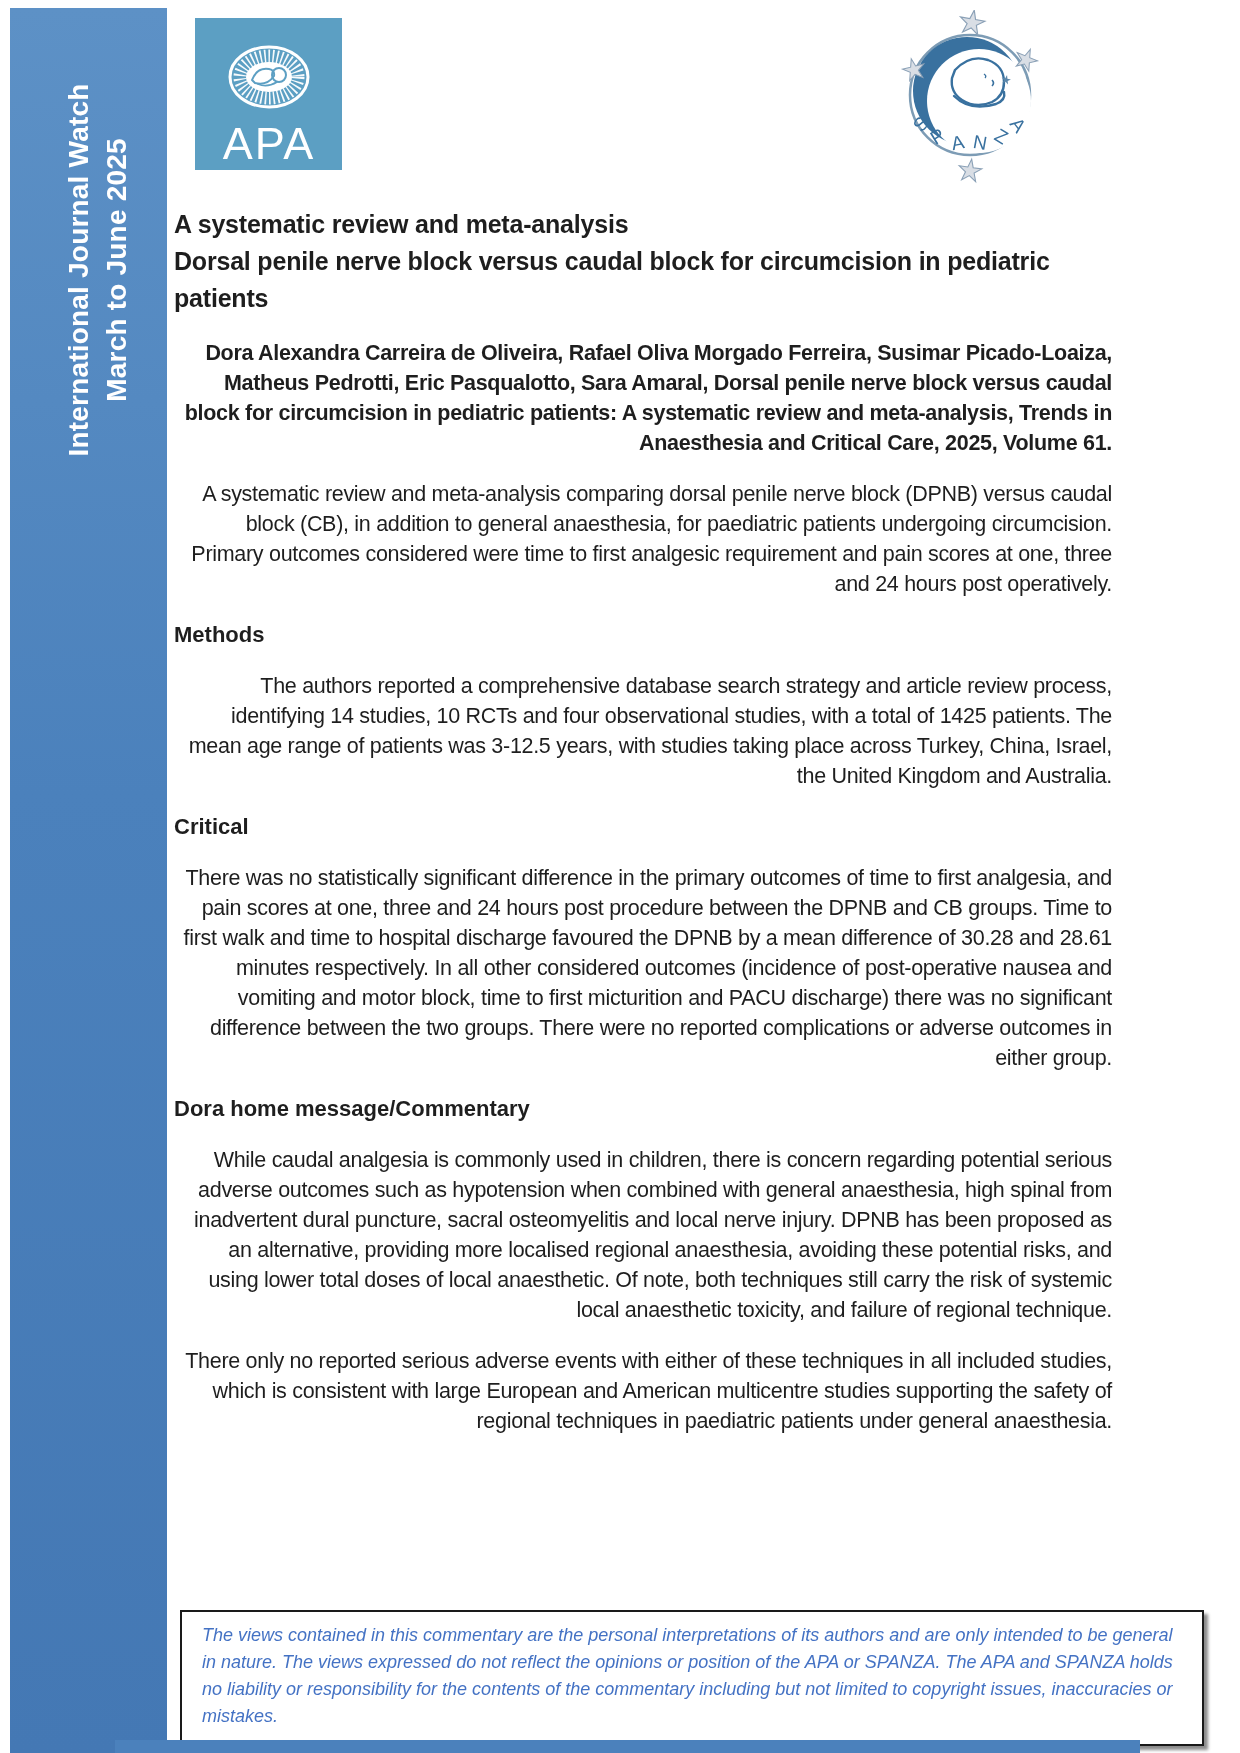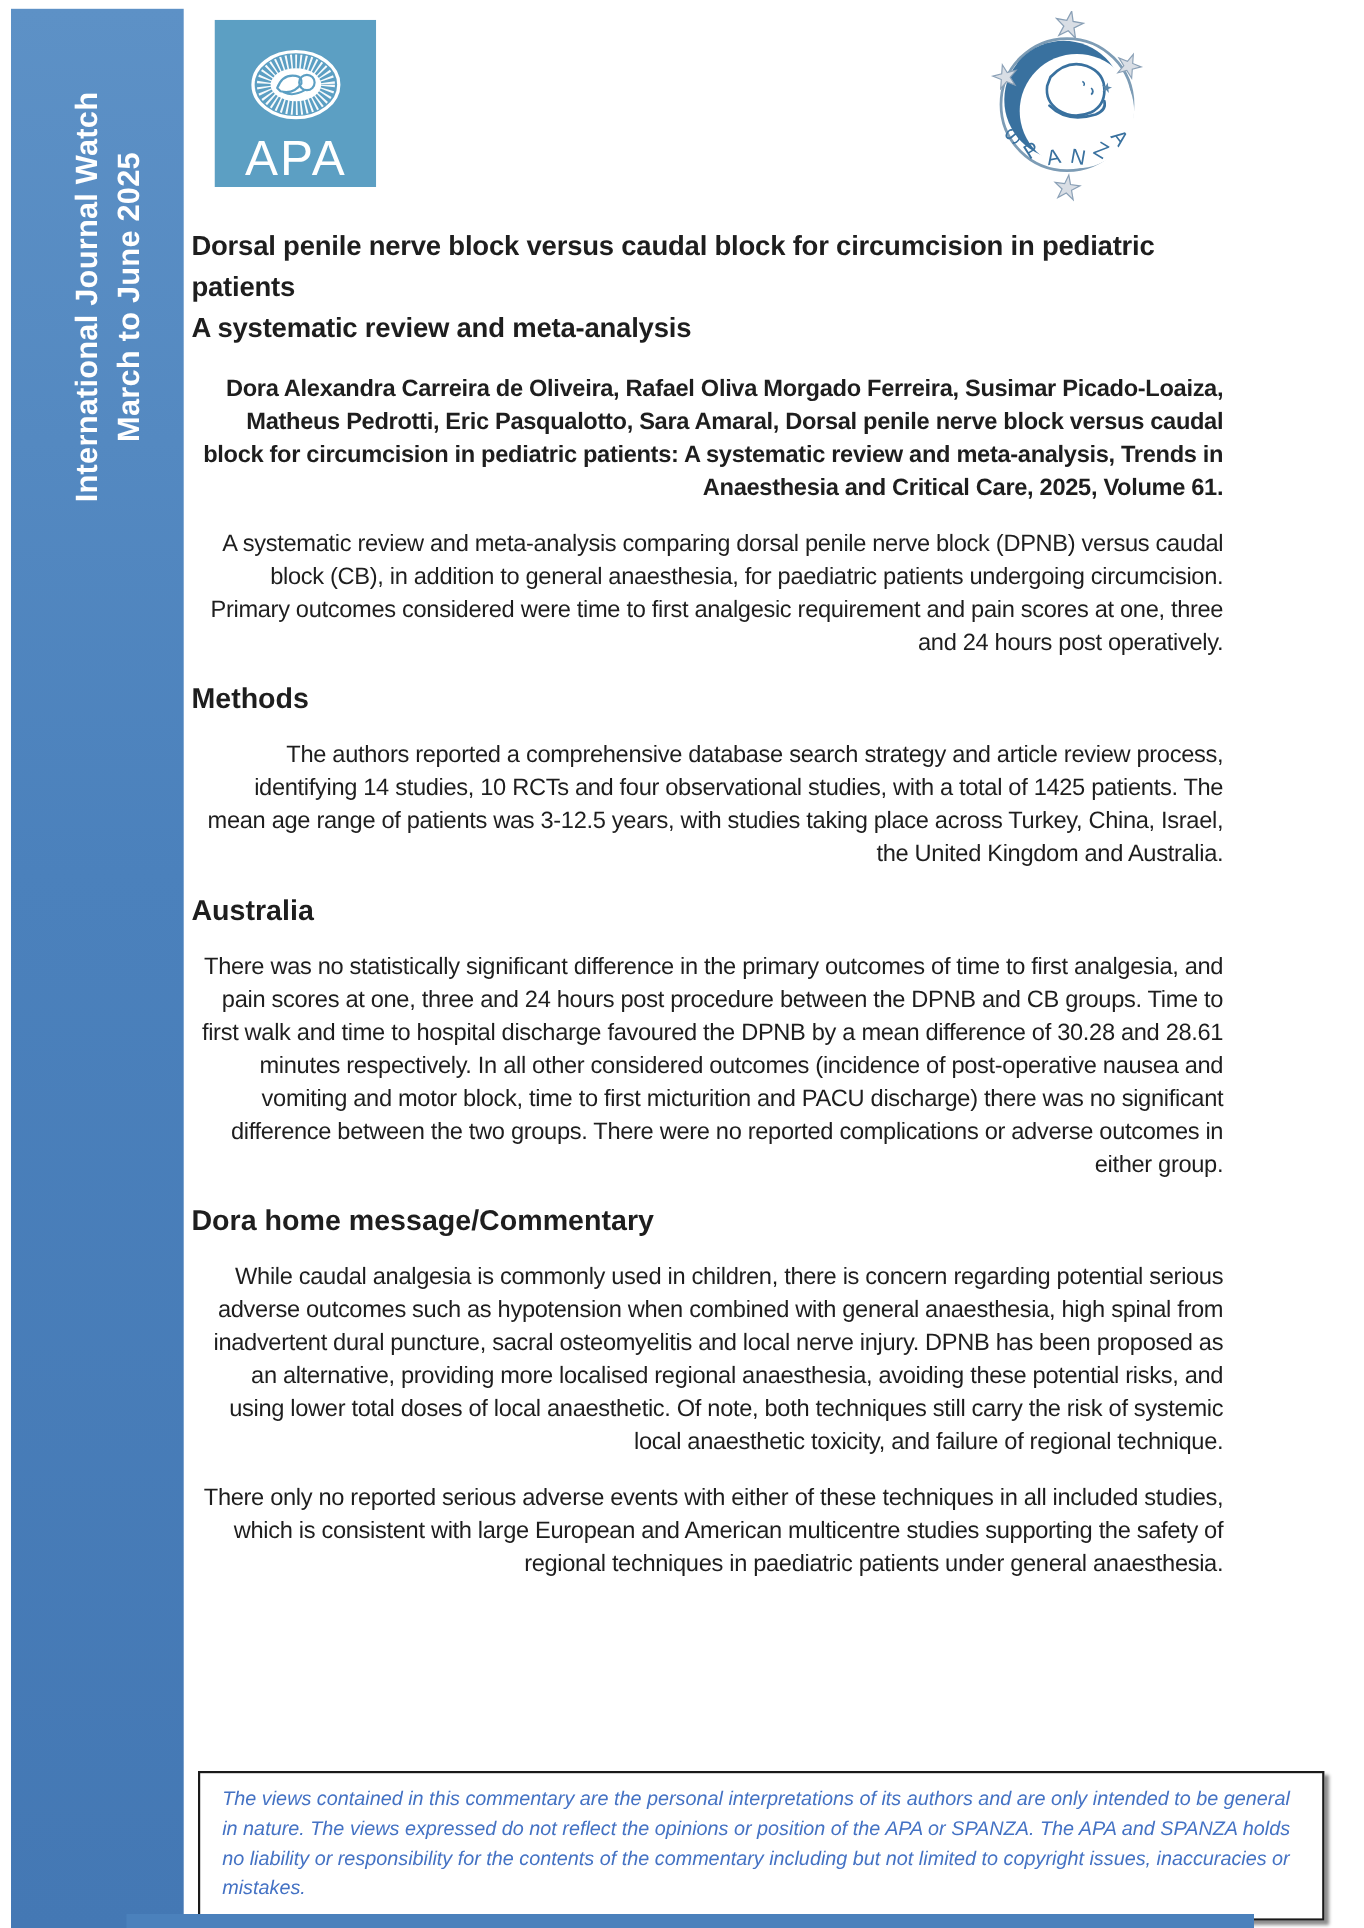--- a/index.html
+++ b/index.html
@@ -21,21 +21,21 @@
   .apa-logo{position:absolute;left:195px;top:18px;width:147px;height:152px;text-align:right;}
 
   
   .spanza-logo{position:absolute;left:900px;top:10px;width:140px;height:176px;}
 
   
   .content{position:absolute;left:174px;top:206px;width:938px;}
   .title{font-size:25px;font-weight:bold;line-height:37px;letter-spacing:-.2px;margin:0;}
   .para{font-size:21.5px;line-height:30px;letter-spacing:-.3px;margin:21px 0 0 0;text-align:right;}
   .bold{font-weight:bold;}
-  .heading{font-size:26px;line-height:30px;font-weight:bold;margin:21px 0 0 0;}
+  .heading{font-size:22px;line-height:30px;font-weight:bold;margin:21px 0 0 0;}
 
   
   .disclaimer{position:absolute;left:180px;top:1610px;width:980px;
               border:2px solid #1a1a1a;background:#ffffff;
               box-shadow:4px 4px 3px rgba(0,0,0,.45);
               padding:10px 20px 14px 20px;
               color:#4472c4;font-style:italic;font-size:18px;line-height:27px;}
   .disclaimer .d-label{margin:0 0 1px 0;}
 </style>
 </head>
@@ -93,32 +93,32 @@
       <use href="#star" transform="translate(126 50) scale(11.5) rotate(22)"></use>
       <use href="#star" transform="translate(14 60) scale(11.5) rotate(-14)"></use>
       <use href="#star" transform="translate(70 161) scale(12) rotate(8)"></use>
     </g>
     <use href="#star" transform="translate(106 70) scale(5) rotate(12)" fill="#5b87aa"></use>
   </svg>
 </div>
 
 <div class="content">
   <div class="title">
+    <div>A systematic review and meta-analysis</div>
     <div>Dorsal penile nerve block versus caudal block for circumcision in pediatric patients</div>
-    <div>A systematic review and meta-analysis</div>
   </div>
 
   <p class="para bold">Dora Alexandra Carreira de Oliveira, Rafael Oliva Morgado Ferreira, Susimar Picado-Loaiza, Matheus Pedrotti, Eric Pasqualotto, Sara Amaral, Dorsal penile nerve block versus caudal block for circumcision in pediatric patients: A systematic review and meta-analysis, Trends in Anaesthesia and Critical Care, 2025, Volume 61.</p>
 
   <p class="para">A systematic review and meta-analysis comparing dorsal penile nerve block (DPNB) versus caudal block (CB), in addition to general anaesthesia, for paediatric patients undergoing circumcision. Primary outcomes considered were time to first analgesic requirement and pain scores at one, three and 24 hours post operatively.</p>
 
   <p class="heading">Methods</p>
   <p class="para">The authors reported a comprehensive database search strategy and article review process, identifying 14 studies, 10 RCTs and four observational studies, with a total of 1425 patients. The mean age range of patients was 3-12.5 years, with studies taking place across Turkey, China, Israel, the United Kingdom and Australia.</p>
 
-  <p class="heading">Australia</p>
+  <p class="heading">Critical</p>
   <p class="para">There was no statistically significant difference in the primary outcomes of time to first analgesia, and pain scores at one, three and 24 hours post procedure between the DPNB and CB groups. Time to first walk and time to hospital discharge favoured the DPNB by a mean difference of 30.28 and 28.61 minutes respectively. In all other considered outcomes (incidence of post-operative nausea and vomiting and motor block, time to first micturition and PACU discharge) there was no significant difference between the two groups. There were no reported complications or adverse outcomes in either group.</p>
 
   <p class="heading">Dora home message/Commentary</p>
   <p class="para">While caudal analgesia is commonly used in children, there is concern regarding potential serious adverse outcomes such as hypotension when combined with general anaesthesia, high spinal from inadvertent dural puncture, sacral osteomyelitis and local nerve injury. DPNB has been proposed as an alternative, providing more localised regional anaesthesia, avoiding these potential risks, and using lower total doses of local anaesthetic. Of note, both techniques still carry the risk of systemic local anaesthetic toxicity, and failure of regional technique.</p>
   <p class="para">There only no reported serious adverse events with either of these techniques in all included studies, which is consistent with large European and American multicentre studies supporting the safety of regional techniques in paediatric patients under general anaesthesia.</p>
 </div>
 
 <div class="disclaimer">
   <div>The views contained in this commentary are the personal interpretations of its authors and are only intended to be general in nature. The views expressed do not reflect the opinions or position of the APA or SPANZA. The APA and SPANZA holds no liability or responsibility for the contents of the commentary including but not limited to copyright issues, inaccuracies or mistakes.</div>
 </div>

